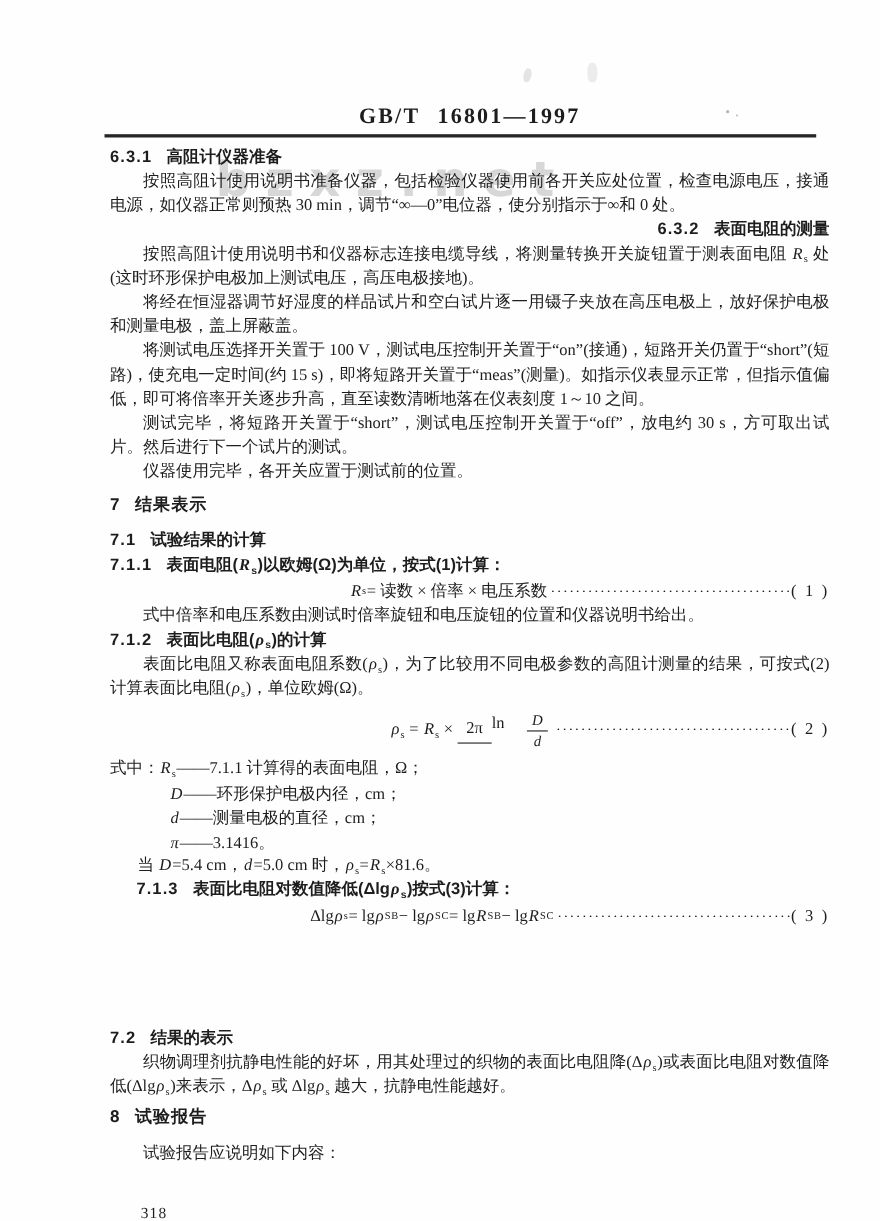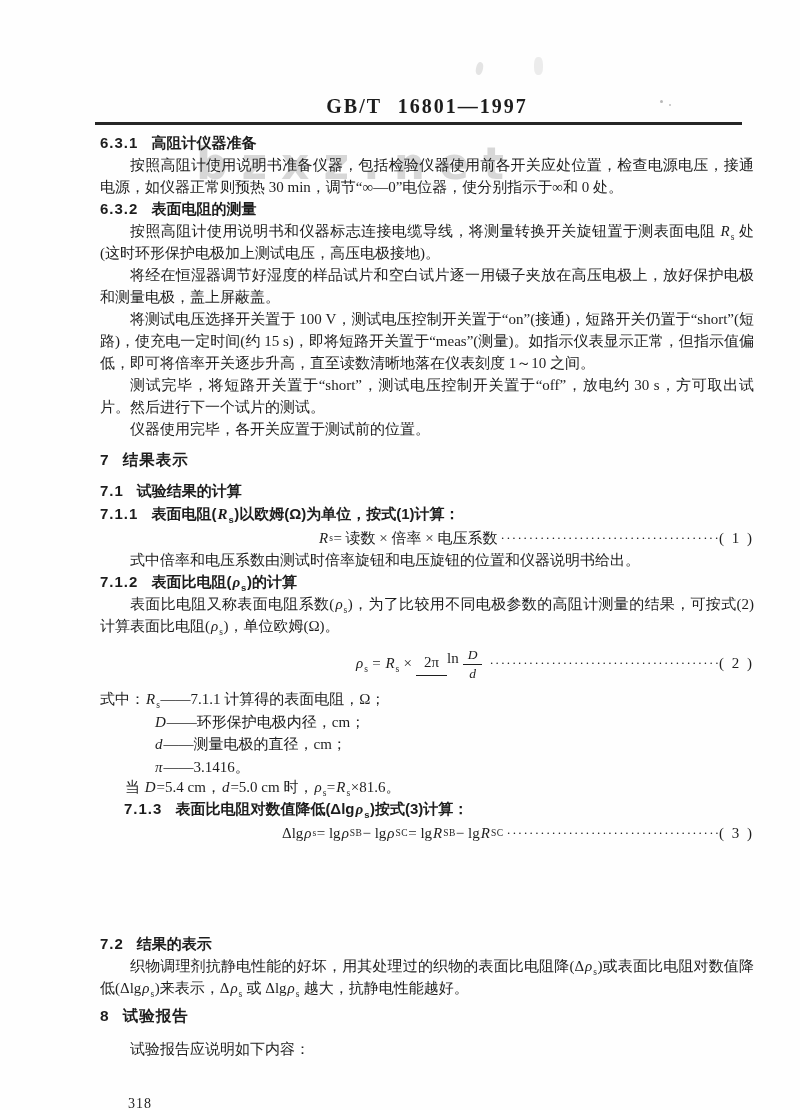--- a/index.html
+++ b/index.html
@@ -21,21 +21,21 @@
   .dl .in1{padding-left:54px;}
   .dl .in2{padding-left:44px;}
   .formula{display:flex;align-items:center;}
   .leader{flex:1;overflow:hidden;white-space:nowrap;font-size:13px;letter-spacing:1.3px;padding:0 3px;}
   .f-label{white-space:nowrap;letter-spacing:2px;}
   i.var{font-style:italic;font-family:"Liberation Serif","DejaVu Serif",serif;padding:0 1px;}
   sub{font-size:9.5px;line-height:0;vertical-align:-3.5px;letter-spacing:.5px;font-style:normal;}
   .fbody{display:inline-flex;align-items:center;}
   .frac{display:inline-flex;flex-direction:row;align-items:center;margin:0 4px;text-align:center;}
   .ftop{padding:0 8px 2px;border-bottom:1.5px solid #1d1d1d;}
-  .fbot{padding-top:2px;display:inline-flex;align-items:flex-start;gap:4px;}
+  .fbot{padding-top:2px;display:inline-flex;align-items:flex-start;gap:20px;}
   .sfrac{display:inline-flex;flex-direction:column;align-items:center;font-size:13.5px;line-height:1.15;}
   .stop{border-bottom:1.3px solid #1d1d1d;padding:0 4px 1px;}
   .sbot{padding-top:1px;}
   .pageno{position:absolute;left:28px;top:1060px;font-size:14px;letter-spacing:1px;margin-top:36px;}
   .art{position:absolute;background:rgba(0,0,0,.10);}
   .art1{left:476px;top:62px;width:7px;height:13px;border-radius:45%;transform:rotate(12deg);}
   .art2{left:534px;top:57px;width:9px;height:18px;border-radius:40%;background:rgba(0,0,0,.07);}
   .art3{left:660px;top:100px;width:3px;height:3px;border-radius:50%;background:rgba(0,0,0,.28);}
   .art4{left:669px;top:104px;width:2px;height:2px;border-radius:50%;background:rgba(0,0,0,.25);}
 </style>
@@ -54,21 +54,21 @@
   <div class="content">
 
     <div class="blk header-code" style="top:95px;height:24px;">GB/T 16801—1997</div>
     <div class="rule"></div>
 
     <div class="blk h" style="top:132px;height:22px;">
       <span class="hnum">6.3.1</span><span>高阻计仪器准备</span>
     </div>
     <div class="blk para" style="top:154px;height:44px;">按照高阻计使用说明书准备仪器，包括检验仪器使用前各开关应处位置，检查电源电压，接通电源，如仪器正常则预热 30 min，调节“∞—0”电位器，使分别指示于∞和 0 处。</div>
 
-    <div class="blk h" style="top:198px;height:22px;">
+    <div class="blk h" style="top:198px;height:22px;text-align:right;">
       <span class="hnum">6.3.2</span><span>表面电阻的测量</span>
     </div>
     <div class="blk para" style="top:220px;height:44px;">按照高阻计使用说明书和仪器标志连接电缆导线，将测量转换开关旋钮置于测表面电阻 <i class="var">R</i><sub>s</sub> 处(这时环形保护电极加上测试电压，高压电极接地)。</div>
     <div class="blk para" style="top:264px;height:44px;">将经在恒湿器调节好湿度的样品试片和空白试片逐一用镊子夹放在高压电极上，放好保护电极和测量电极，盖上屏蔽盖。</div>
     <div class="blk para" style="top:308px;height:66px;">将测试电压选择开关置于 100 V，测试电压控制开关置于“on”(接通)，短路开关仍置于“short”(短路)，使充电一定时间(约 15 s)，即将短路开关置于“meas”(测量)。如指示仪表显示正常，但指示值偏低，即可将倍率开关逐步升高，直至读数清晰地落在仪表刻度 1～10 之间。</div>
     <div class="blk para" style="top:374px;height:44px;">测试完毕，将短路开关置于“short”，测试电压控制开关置于“off”，放电约 30 s，方可取出试片。然后进行下一个试片的测试。</div>
     <div class="blk para" style="top:418px;height:22px;">仪器使用完毕，各开关应置于测试前的位置。</div>
 
     <div class="blk h chapter" style="top:449px;height:24px;">
       <span class="hnum">7</span><span>结果表示</span>

